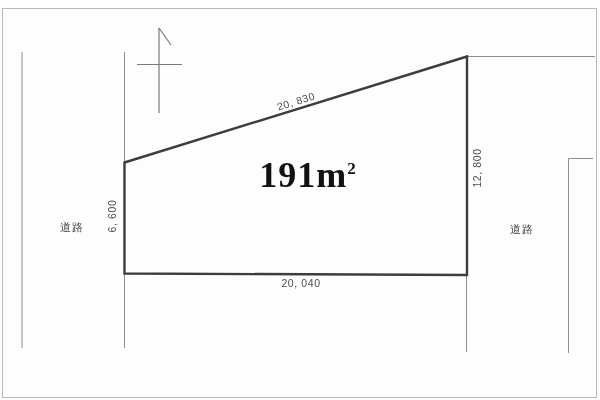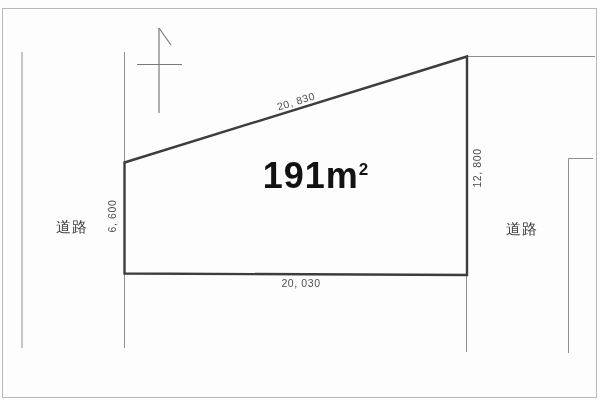--- a/index.html
+++ b/index.html
@@ -31,31 +31,31 @@
   .label.rot-ccw {
     transform: translate(-50%, -50%) rotate(-90deg);
   }
   .label.rot-slope {
     transform: translate(-50%, -50%) rotate(-17.2deg);
   }
   .road-label {
     position: absolute;
     white-space: nowrap;
     color: #3f3f3f;
-    font-size: 15px;
+    font-size: 11px;
     letter-spacing: 1px;
     transform: translate(-50%, -50%);
   }
   .area-text {
     position: absolute;
-    left: 316px;
+    left: 308px;
     top: 158px;
     transform: translateX(-50%);
     text-align: center;
-    font-family: Liberation Sans, sans-serif;
+    font-family: Liberation Serif, serif;
     font-weight: bold;
     color: #121212;
     line-height: 35px;
     font-size: 36px;
     letter-spacing: 1px;
   }
   .area-text sup {
     font-size: 17px;
     vertical-align: super;
     line-height: 0;
@@ -86,21 +86,21 @@
 
     <polygon points="124.5,162.5 467,56.5 467,275 124.5,273.5" fill="#fdfdfd" stroke="#3d3d3d" stroke-width="2.4" stroke-linejoin="miter"></polygon>
   </svg>
 
   <div class="label rot-slope" style="left:296px; top:101px;">20, 830</div>
 
   <div class="label rot-ccw" style="left:477px; top:168px;">12, 800</div>
 
   <div class="label rot-ccw" style="left:112px; top:216px;">6, 600</div>
 
-  <div class="label" style="left:301px; top:283px;">20, 030</div>
+  <div class="label" style="left:301px; top:283px;">20, 040</div>
 
   <div class="road-label" style="left:72px; top:227px;">道路</div>
 
   <div class="road-label" style="left:522px; top:229px;">道路</div>
 
   <div class="area-text">
     <div><span>191</span><span>m</span><sup>2</sup></div>
   </div>
 
 </div>

